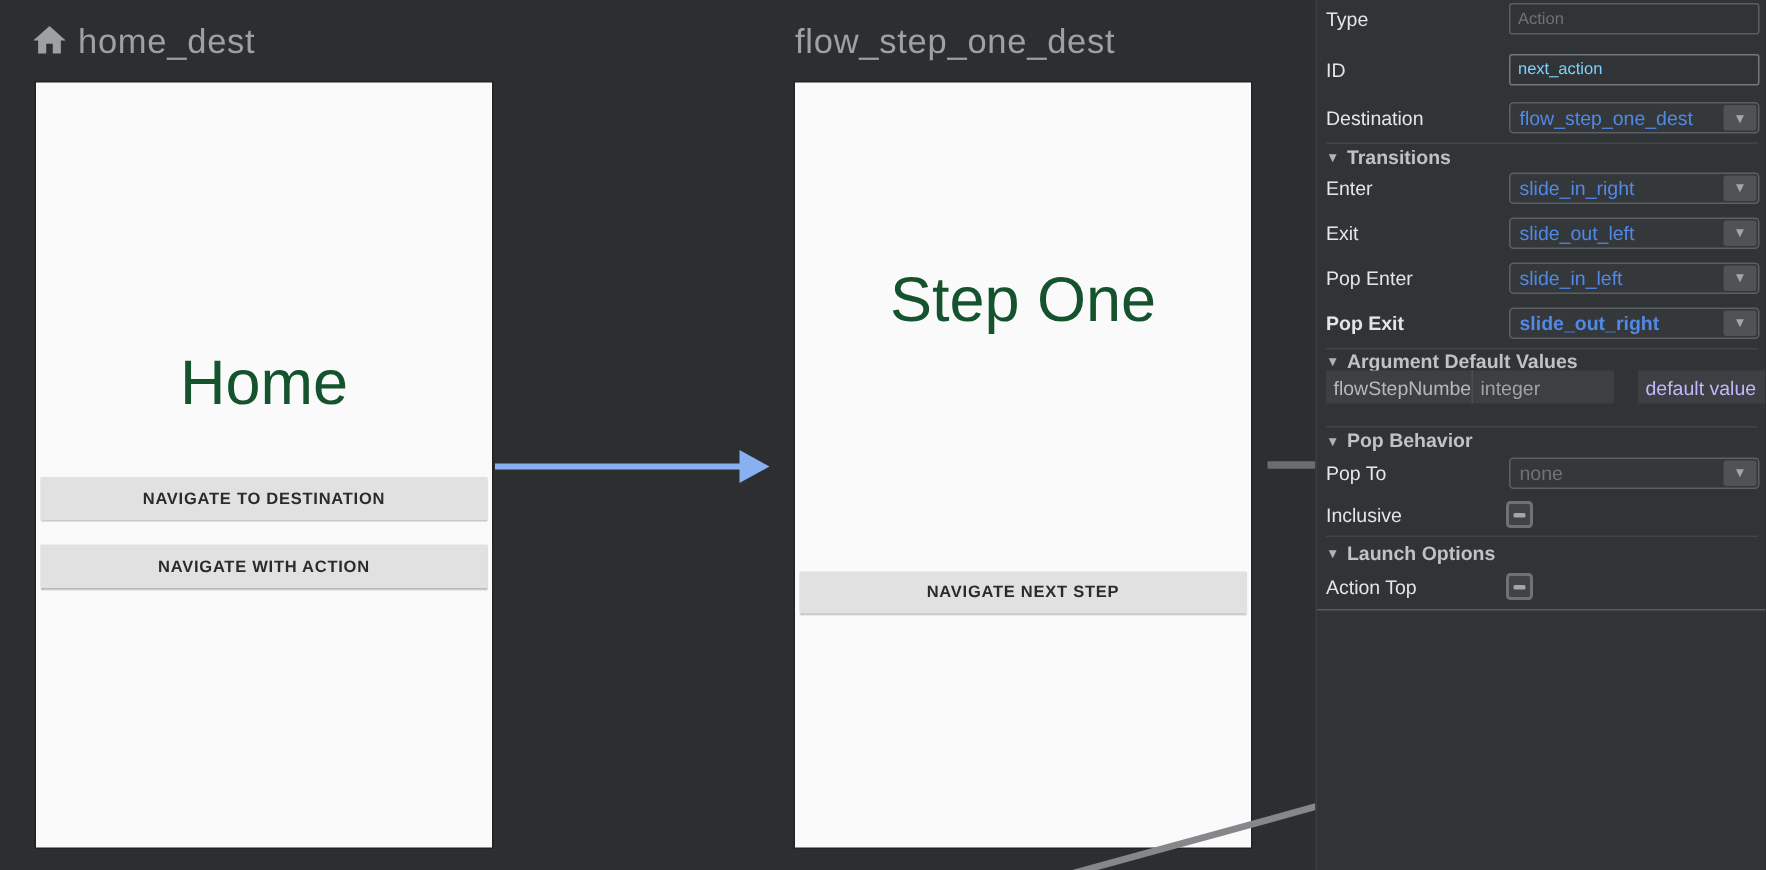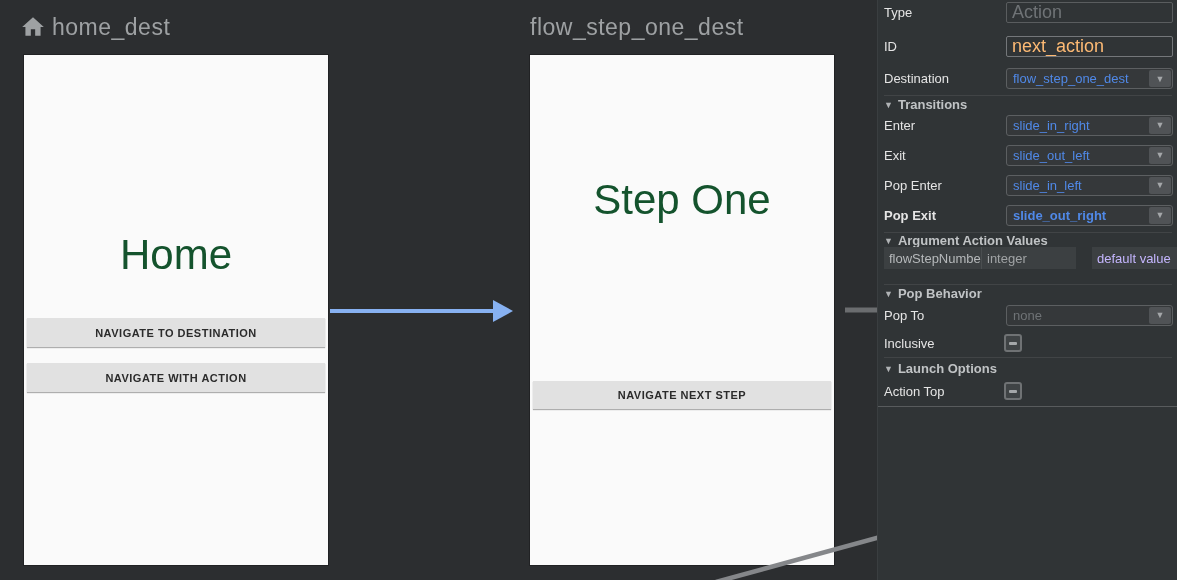--- a/index.html
+++ b/index.html
@@ -21,21 +21,21 @@
            font-size:11px;font-weight:bold;letter-spacing:.5px;color:#2b2b2b;}
   .overlay{position:absolute;left:0;top:0;pointer-events:none;}
 
   
   .inspector{position:absolute;left:877px;top:0;width:300px;height:580px;
              background:#303436;border-left:1px solid #3a3e40;font-size:13px;}
   .row{position:absolute;left:0;width:300px;display:flex;align-items:center;}
   .row .lbl{position:absolute;left:6px;color:#e5e5e5;}
   .ctrl{position:absolute;left:128px;width:167px;height:21px;box-sizing:border-box;}
   .tfield{background:transparent;border:1px solid #5a5d5f;border-radius:2px;
-          color:#fdba74;font-size:18px;font-family:"Liberation Sans",sans-serif;
+          color:#7dd3fc;font-size:11px;font-family:"Liberation Sans",sans-serif;
           padding:0 5px;outline:none;}
   .tfield::placeholder{color:#6f7376;}
   .tfield.bright{border-color:#74777a;}
   .combo{display:flex;align-items:center;background:#35383a;
          border:1px solid #5c5f61;border-radius:3px;overflow:hidden;}
   .combo .val{flex:1;padding-left:6px;white-space:nowrap;overflow:hidden;}
   .combo .val.blue{color:#5089e8;}
   .combo .val.dim{color:#6f7376;}
   .combo .arrow{width:22px;align-self:stretch;background:#505356;margin:1px;
                 border-radius:2px;display:flex;align-items:center;justify-content:center;
@@ -149,21 +149,21 @@
       <span class="lbl">Pop Exit</span>
       <div class="ctrl combo">
         <span class="val blue">slide_out_right</span>
         <span class="arrow">▼</span>
       </div>
     </div>
 
     <div class="divider" style="top:232px;"></div>
     <div class="sec-hdr" style="top:233px;">
       <span class="tri">▼</span>
-      <span>Argument Action Values</span>
+      <span>Argument Default Values</span>
     </div>
 
     <div class="row" style="top:247px;height:22px;">
       <span class="argcell" style="left:6px;width:98px;border-right:1px solid #4a4e50;">flowStepNumber</span>
       <span class="argcell" style="left:104px;width:94px;color:#a0a3a5;">integer</span>
       <span class="argcell" style="left:214px;width:93px;color:#c4b5fd;">default value</span>
     </div>
 
     <div class="divider" style="top:284px;"></div>
     <div class="sec-hdr" style="top:286px;">

